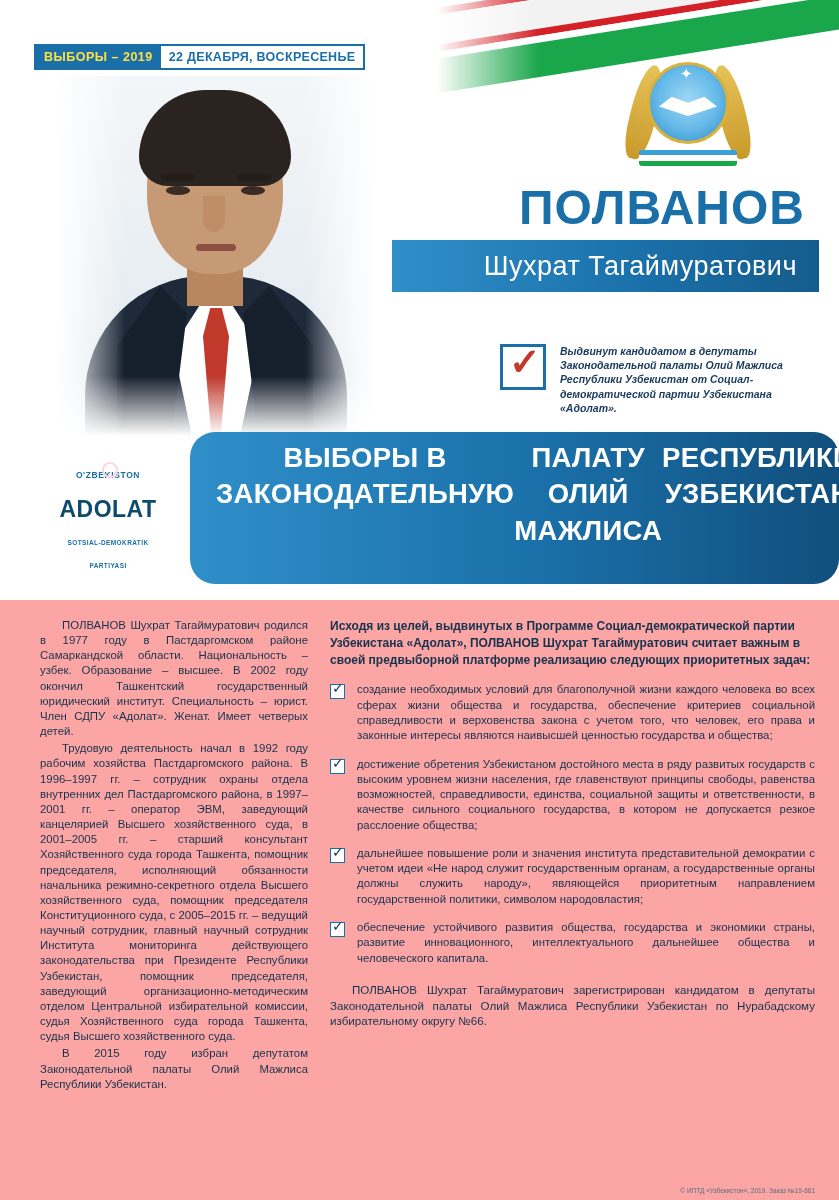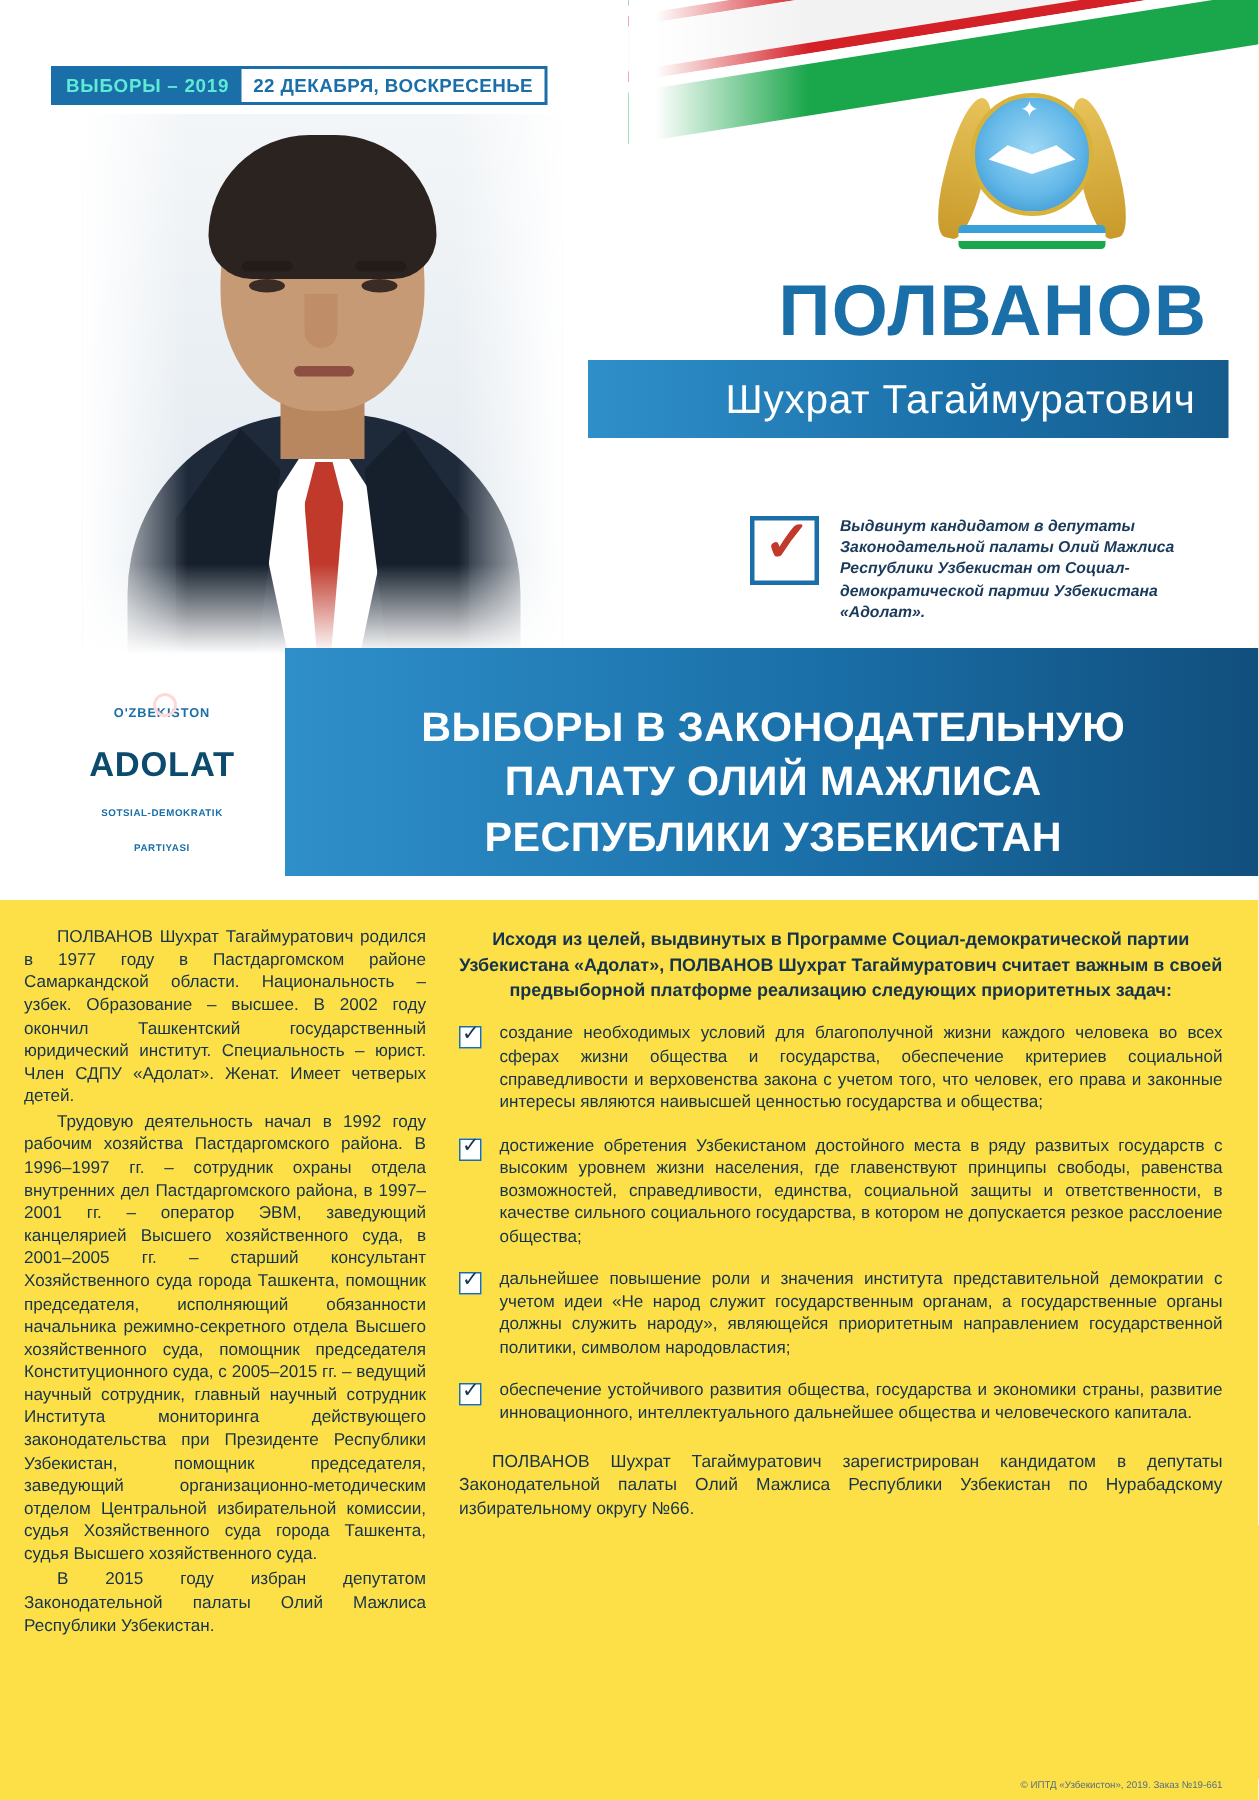--- a/index.html
+++ b/index.html
@@ -81,21 +81,21 @@
   .elect-label {
     position: absolute;
     left: 34px; top: 44px;
     display: flex; align-items: stretch;
     border: 2px solid #1a6fa8;
     background: #ffffff;
     height: 26px;
   }
   .elect-label .blue-part {
     background: #1a6fa8;
-    color: #5eead4;
+    color: #fde047;
     font-weight: bold;
     font-size: 12.5px;
     letter-spacing: .5px;
     padding: 0 8px;
     display: flex; align-items: center;
   }
   .elect-label .white-part {
     color: #1a6fa8;
     font-weight: bold;
     font-size: 12.5px;
@@ -238,22 +238,23 @@
     font-size: 10.5px; font-weight: bold; font-style: italic;
     color: #1a3a5c; line-height: 1.35;
   }
 
   
   .headline {
     position: absolute;
     left: 190px; top: 432px;
     width: 649px; height: 152px;
     background: linear-gradient(90deg,#2f8fc9 0%, #1a6fa8 55%, #114f7d 100%);
-    display: flex; flex-direction: column; justify-content: flex-end;
+    display: flex; flex-direction: row; justify-content: space-between;
     padding: 8px 24px 8px 26px;
+    border-radius: 25px;
   }
   .headline div {
     color: #ffffff; font-size: 27.5px; font-weight: bold;
     text-align: center; line-height: 1.32; letter-spacing: .3px;
   }
 
   
   .party-logo {
     position: absolute;
     left: 44px; top: 462px;
@@ -273,35 +274,35 @@
   }
   .party-logo .top-text { font-size: 8.5px; color: #1a6fa8; font-weight: bold; letter-spacing: .6px; }
   .party-logo .main-text { font-size: 23px; color: #0c4a6e; font-weight: bold; letter-spacing: .5px; }
   .party-logo .sub1 { font-size: 6.5px; color: #1a6fa8; font-weight: bold; letter-spacing: .4px; }
   .party-logo .sub2 { font-size: 6.5px; color: #1a6fa8; font-weight: bold; letter-spacing: .4px; }
 
   
   .body-area {
     position: absolute;
     left: 0; top: 600px; width: 839px; height: 600px;
-    background: #fde047;
-    padding: 18px 24px 0 16px;
+    background: #fca5a5;
+    padding: 18px 24px 0 40px;
     display: flex; gap: 22px;
   }
   .col-left {
     width: 268px;
     font-size: 11.4px; line-height: 1.33;
     color: #15334d;
     text-align: justify;
   }
   .col-left p { text-indent: 22px; margin-bottom: 2px; }
   .col-right { flex: 1; }
   .intro {
     font-size: 12px; font-weight: bold; color: #15334d;
-    text-align: center; line-height: 1.4; margin-bottom: 14px;
+    text-align: left; line-height: 1.4; margin-bottom: 14px;
   }
   .task {
     display: flex; gap: 12px; margin-bottom: 13px;
   }
   .task .cb {
     flex: 0 0 auto;
     width: 15px; height: 15px; margin-top: 2px;
     border: 1.6px solid #1a6fa8; background: #ffffff;
     position: relative;
   }

